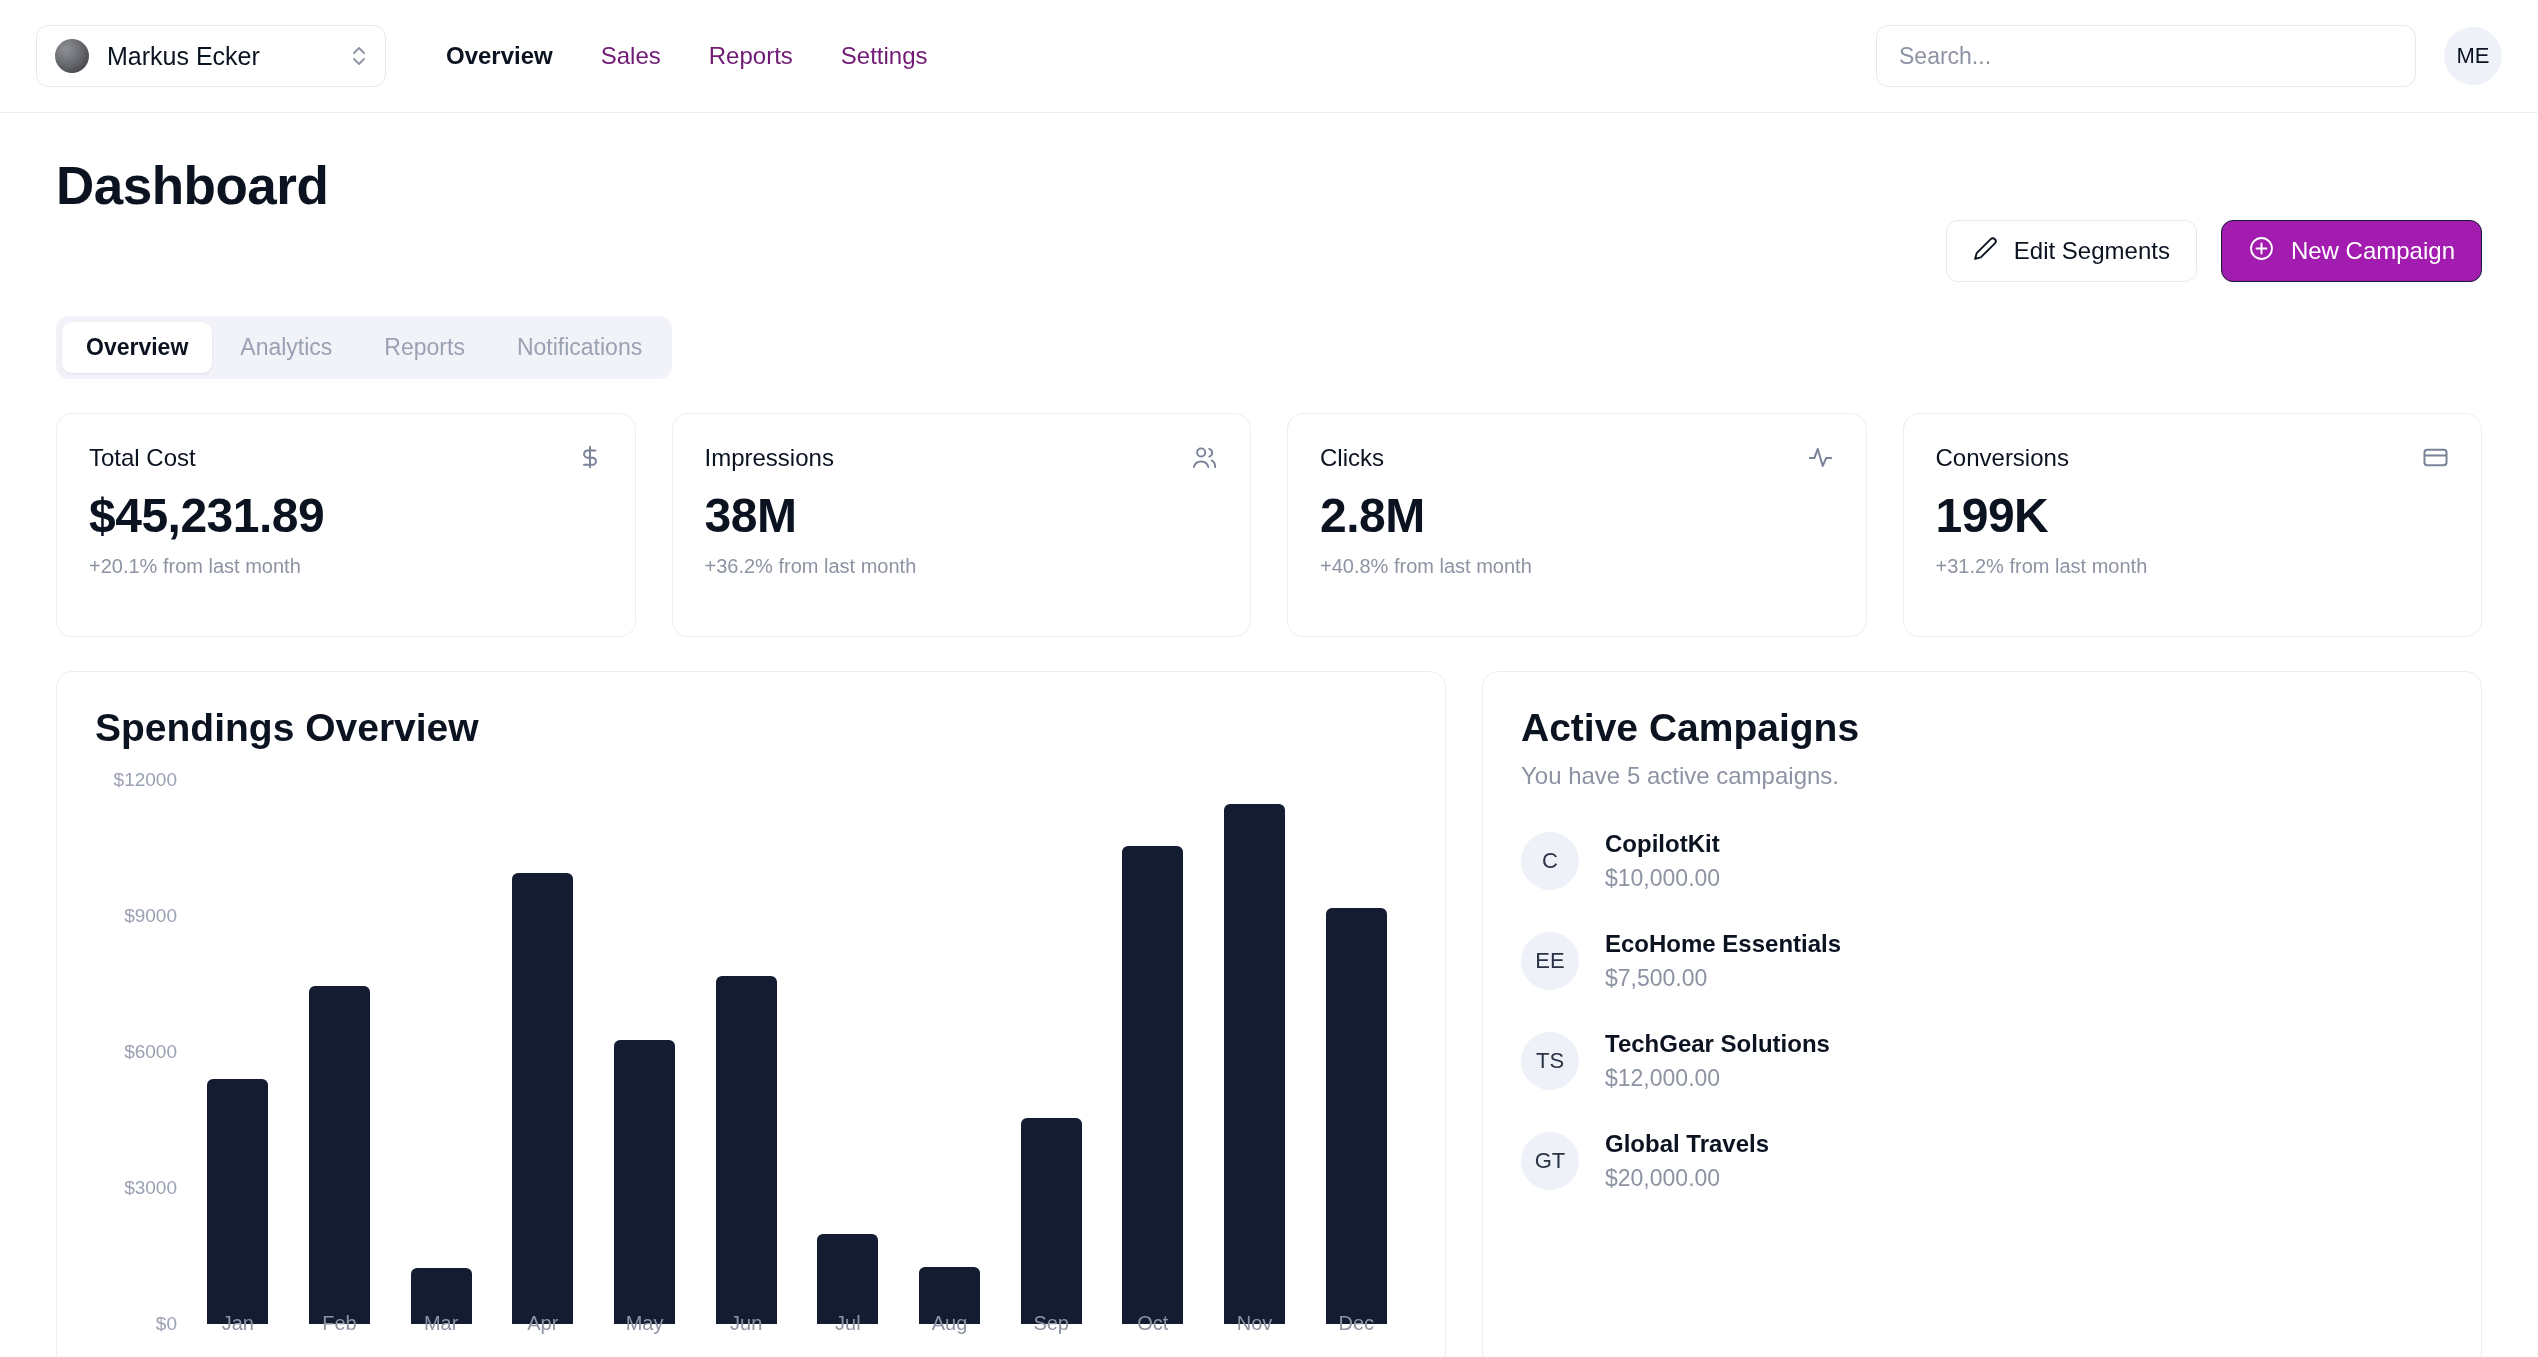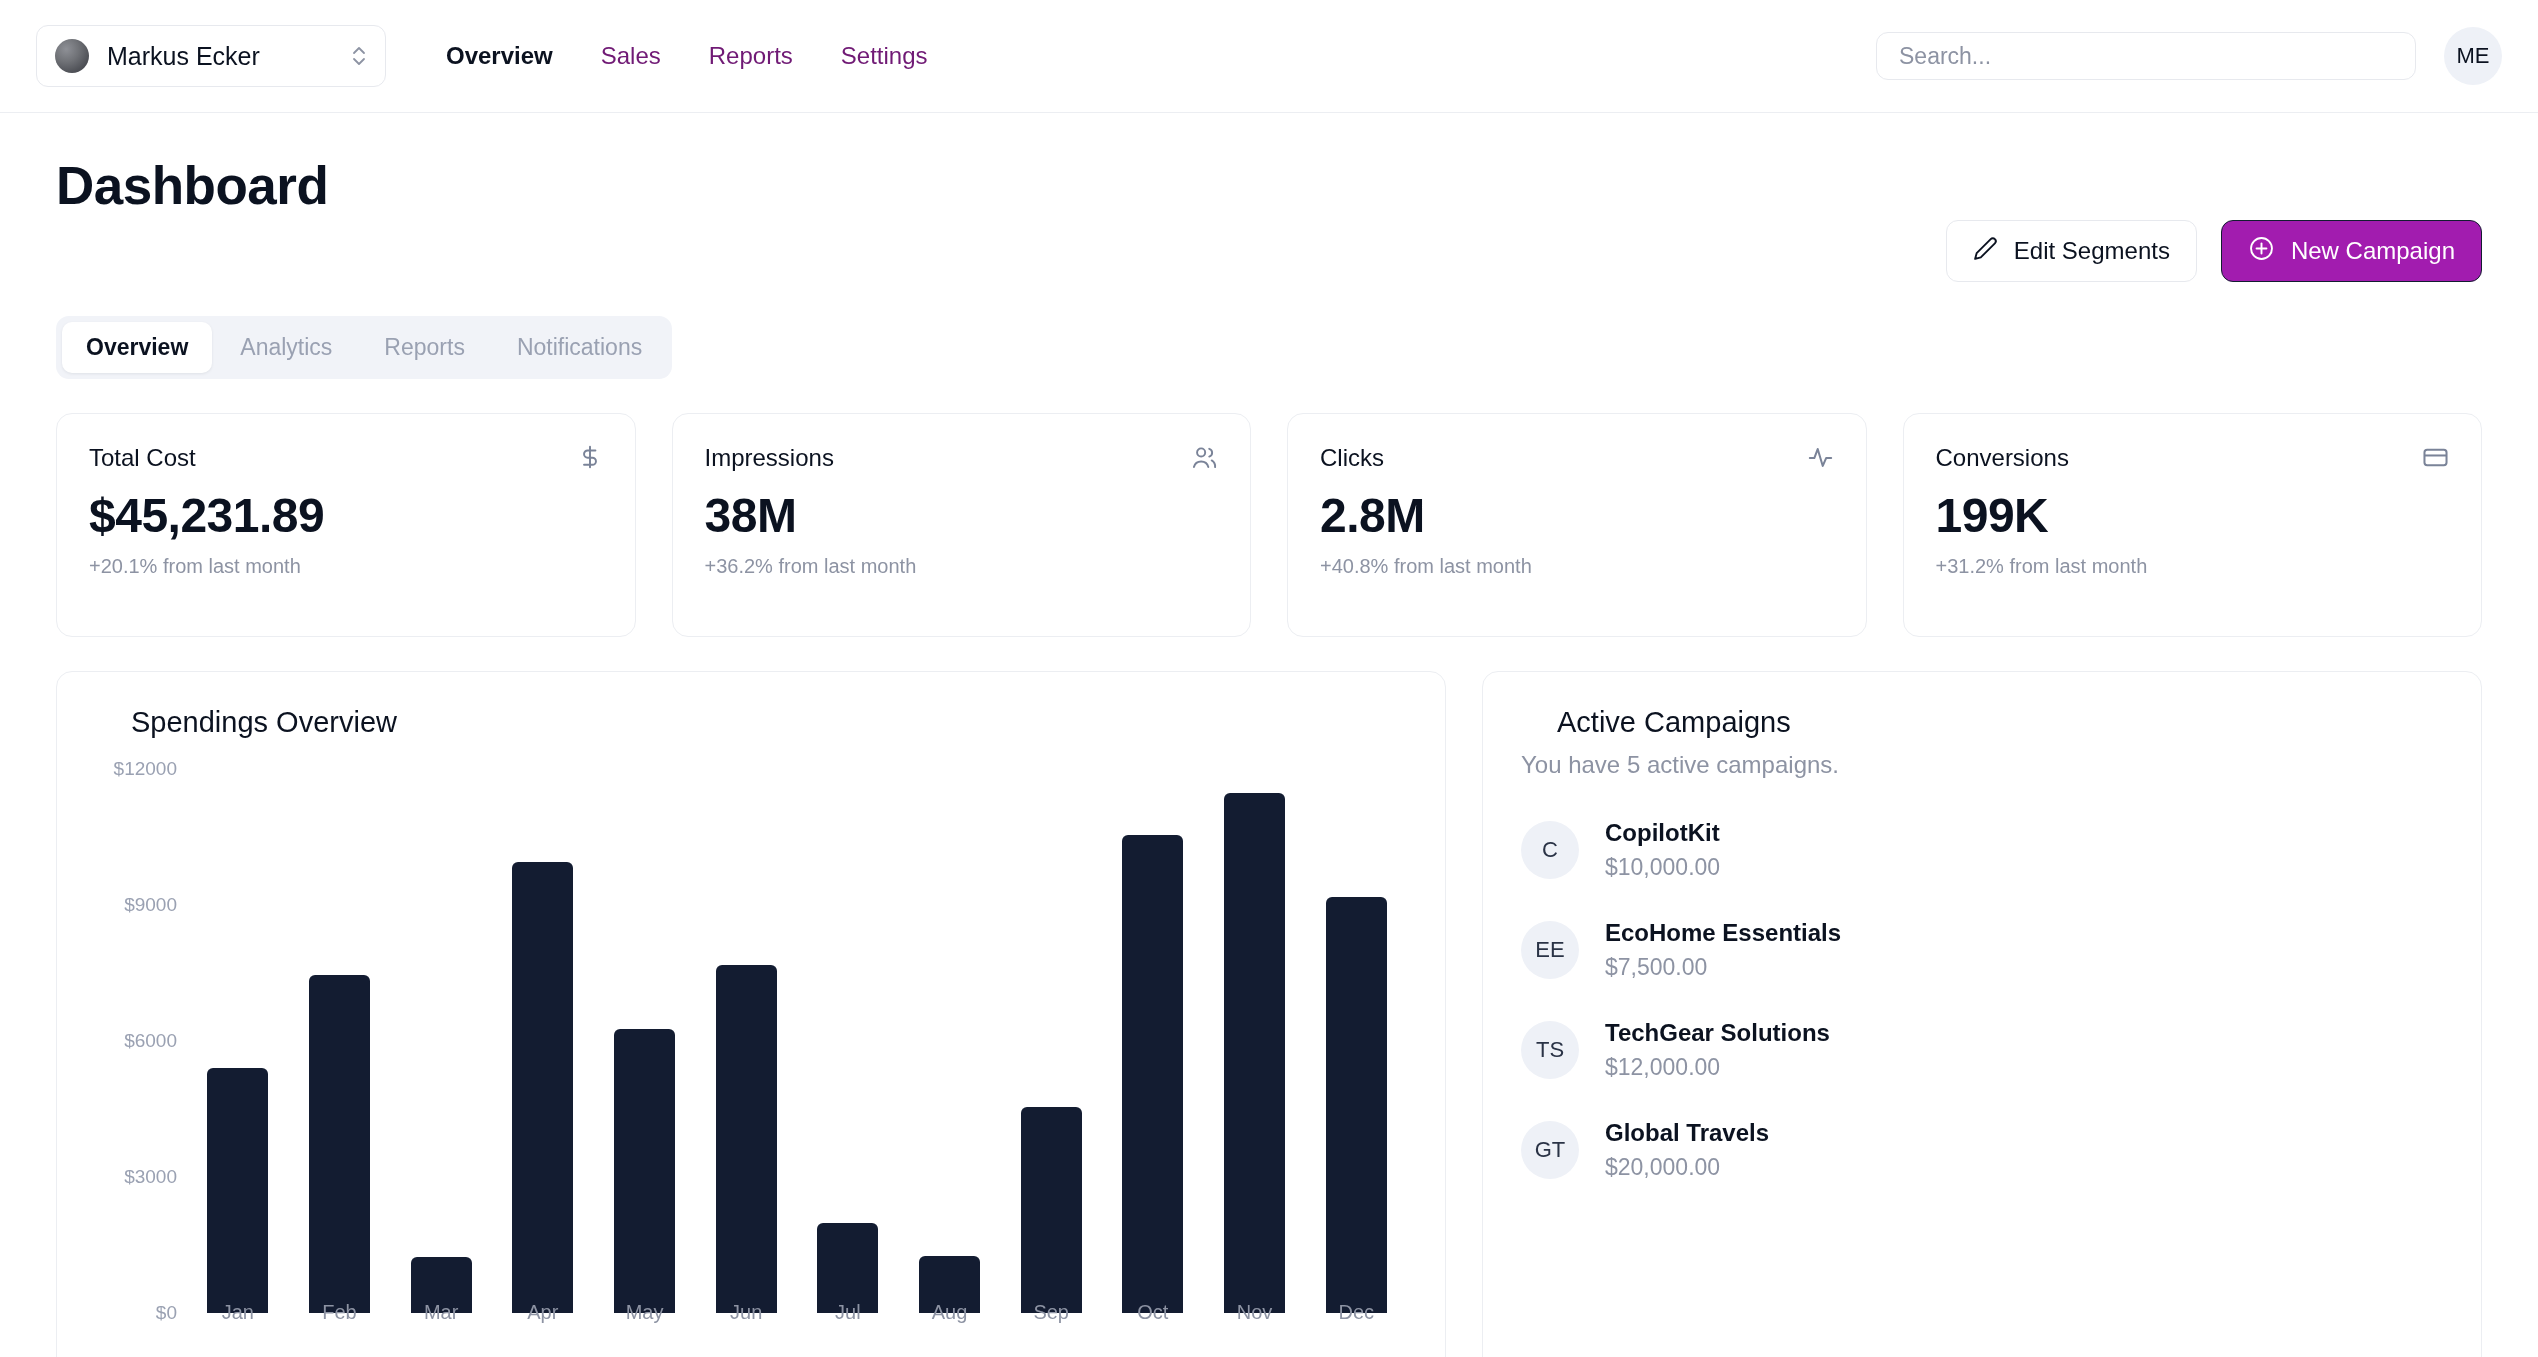--- a/index.html
+++ b/index.html
@@ -36,21 +36,21 @@
   }
   .org-name { font-size: 25px; font-weight: 400; color: #0b1220; flex: 1; }
   .org-chevrons { display: flex; flex-direction: column; gap: 3px; color: #8d93a3; flex: none; }
 
   .mainnav { display: flex; align-items: center; gap: 48px; margin-left: 60px; }
   .mainnav a { font-size: 24px; text-decoration: none; color: #701a75; font-weight: 400; }
   .mainnav a.active { color: #0b1220; font-weight: 600; }
 
   .topbar-right { margin-left: auto; display: flex; align-items: center; gap: 28px; }
   .search-box {
-    width: 540px; height: 48px;
+    width: 540px; height: 62px;
     border: 1px solid #e7e9ee; border-radius: 12px;
     background: #fff;
     padding: 0 22px;
     font-size: 23px; color: #0b1220;
     font-family: "Liberation Sans", sans-serif;
   }
   .search-box::placeholder { color: #8d93a3; }
   .user-avatar {
     width: 58px; height: 58px; border-radius: 50%;
     background: #eef1f7; color: #0b1220;
@@ -93,21 +93,21 @@
   }
   .kpi-top { display: flex; align-items: flex-start; }
   .kpi-label { font-size: 24px; font-weight: 500; color: #0b1220; }
   .kpi-icon { margin-left: auto; color: #7a8398; display: flex; }
   .kpi-value { font-size: 48px; font-weight: 700; margin-top: 16px; letter-spacing: -0.5px; }
   .kpi-delta { font-size: 20px; color: #8d93a3; margin-top: 12px; }
 
   
   .lower { display: grid; grid-template-columns: 1.39fr 1fr; gap: 36px; margin-top: 34px; }
   .panel { border: 1px solid #eceef2; border-radius: 16px; background: #fff; padding: 34px 38px; }
-  .panel-title { font-size: 29px; font-weight: 400; margin-left: 36px; }
+  .panel-title { font-size: 39px; font-weight: 700; }
   .panel-sub { font-size: 24px; color: #8d93a3; margin-top: 12px; }
 
   
   .chart { margin-top: 30px; display: flex; height: 580px; }
   .y-axis { width: 92px; position: relative; flex: none; }
   .y-tick { position: absolute; right: 10px; font-size: 19px; color: #9aa1b2; transform: translateY(-50%); white-space: nowrap; }
   .plot { flex: 1; position: relative; border-bottom: 0; }
   .bars { position: absolute; left: 0; right: 0; top: 0; bottom: 36px; display: flex; align-items: flex-end; }
   .bar-slot { flex: 1; display: flex; flex-direction: column; align-items: center; justify-content: flex-end; height: 100%; }
   .bar { width: 60%; background: #131c31; border-radius: 6px 6px 0 0; }

